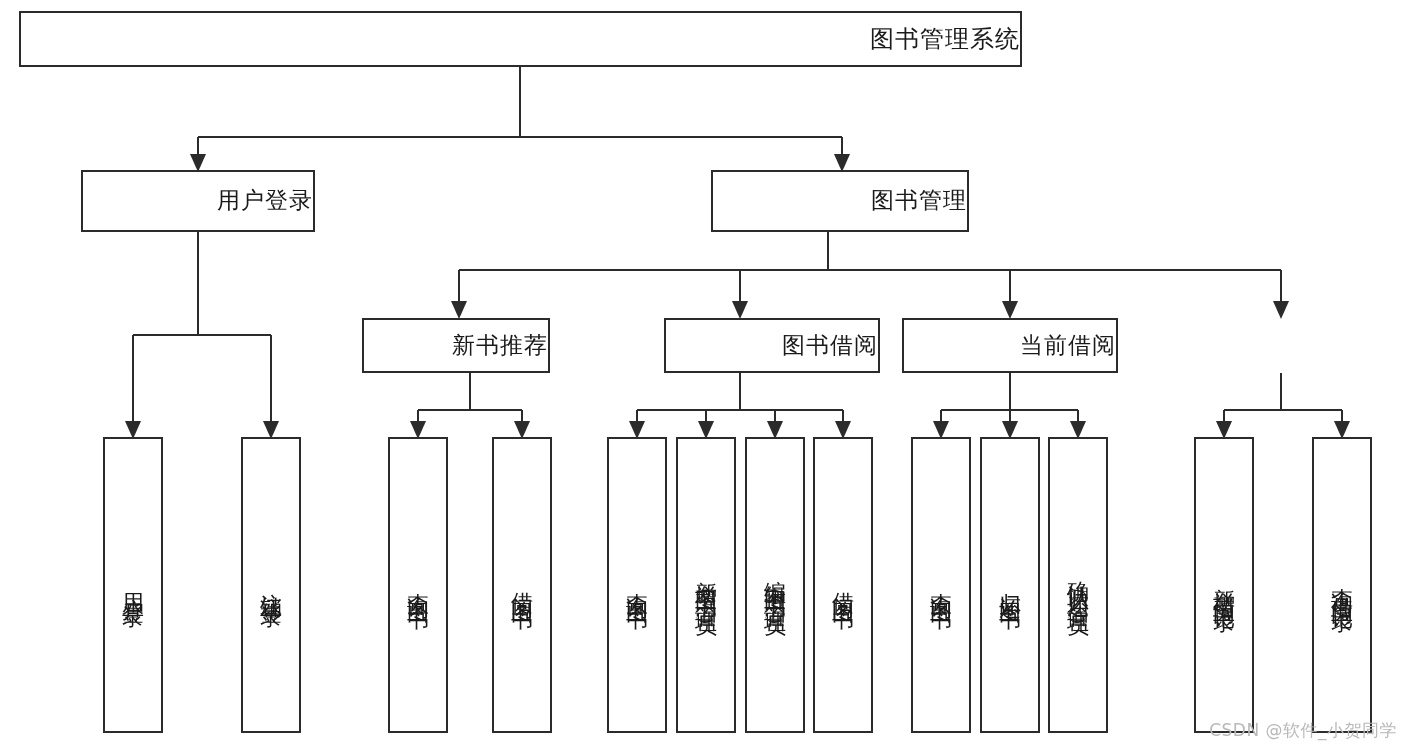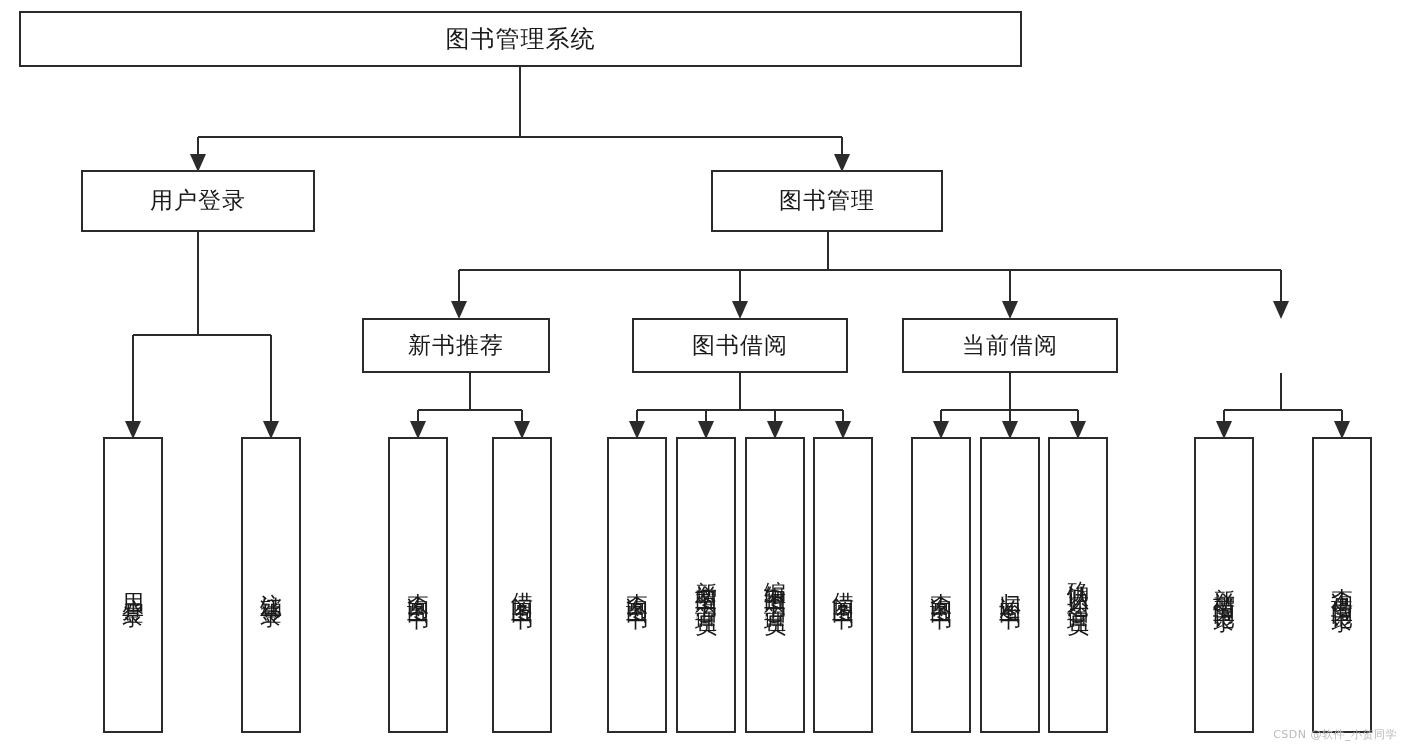--- a/index.html
+++ b/index.html
@@ -33,20 +33,21 @@
     display: flex;
     align-items: center;
     justify-content: center;
     color: #1a1a1a;
     z-index: 2;
   }
   .node.horiz {
     font-size: 23px;
     letter-spacing: 1px;
     line-height: 1.2;
+    justify-content: flex-end;
   }
   .node.root {
     font-size: 24px;
   }
   .node.vert {
     writing-mode: vertical-rl;
     text-orientation: upright;
     font-size: 22px;
     letter-spacing: 5px;
     align-items: center;
@@ -57,21 +58,21 @@
   .node.vert .vlabel {
     writing-mode: vertical-rl;
     text-orientation: upright;
     white-space: nowrap;
     line-height: 1;
   }
   .watermark {
     position: absolute;
     right: 8px;
     bottom: 5px;
-    font-size: 11px;
+    font-size: 17px;
     color: #b9b9b9;
     letter-spacing: 0.5px;
     white-space: nowrap;
     z-index: 5;
     font-family: "DejaVu Sans", "Liberation Sans", sans-serif;
   }
 </style>
 </head>
 <body>
 
@@ -151,29 +152,29 @@
   </svg>
 
   <div class="node horiz root" style="left:19px; top:11px; width:1003px; height:56px;">
     <span>图书管理系统</span>
   </div>
 
   <div class="node horiz" style="left:81px; top:170px; width:234px; height:62px;">
     <span>用户登录</span>
   </div>
 
-  <div class="node horiz" style="left:711px; top:170px; width:232px; height:62px;">
+  <div class="node horiz" style="left:711px; top:170px; width:258px; height:62px;">
     <span>图书管理</span>
   </div>
 
   <div class="node horiz" style="left:362px; top:318px; width:188px; height:55px;">
     <span>新书推荐</span>
   </div>
 
-  <div class="node horiz" style="left:632px; top:318px; width:216px; height:55px;">
+  <div class="node horiz" style="left:664px; top:318px; width:216px; height:55px;">
     <span>图书借阅</span>
   </div>
 
   <div class="node horiz" style="left:902px; top:318px; width:216px; height:55px;">
     <span>当前借阅</span>
   </div>
 
 
   <div class="node vert" style="left:103px; top:437px; width:60px; height:296px;">
     <span class="vlabel">用户登录</span>

